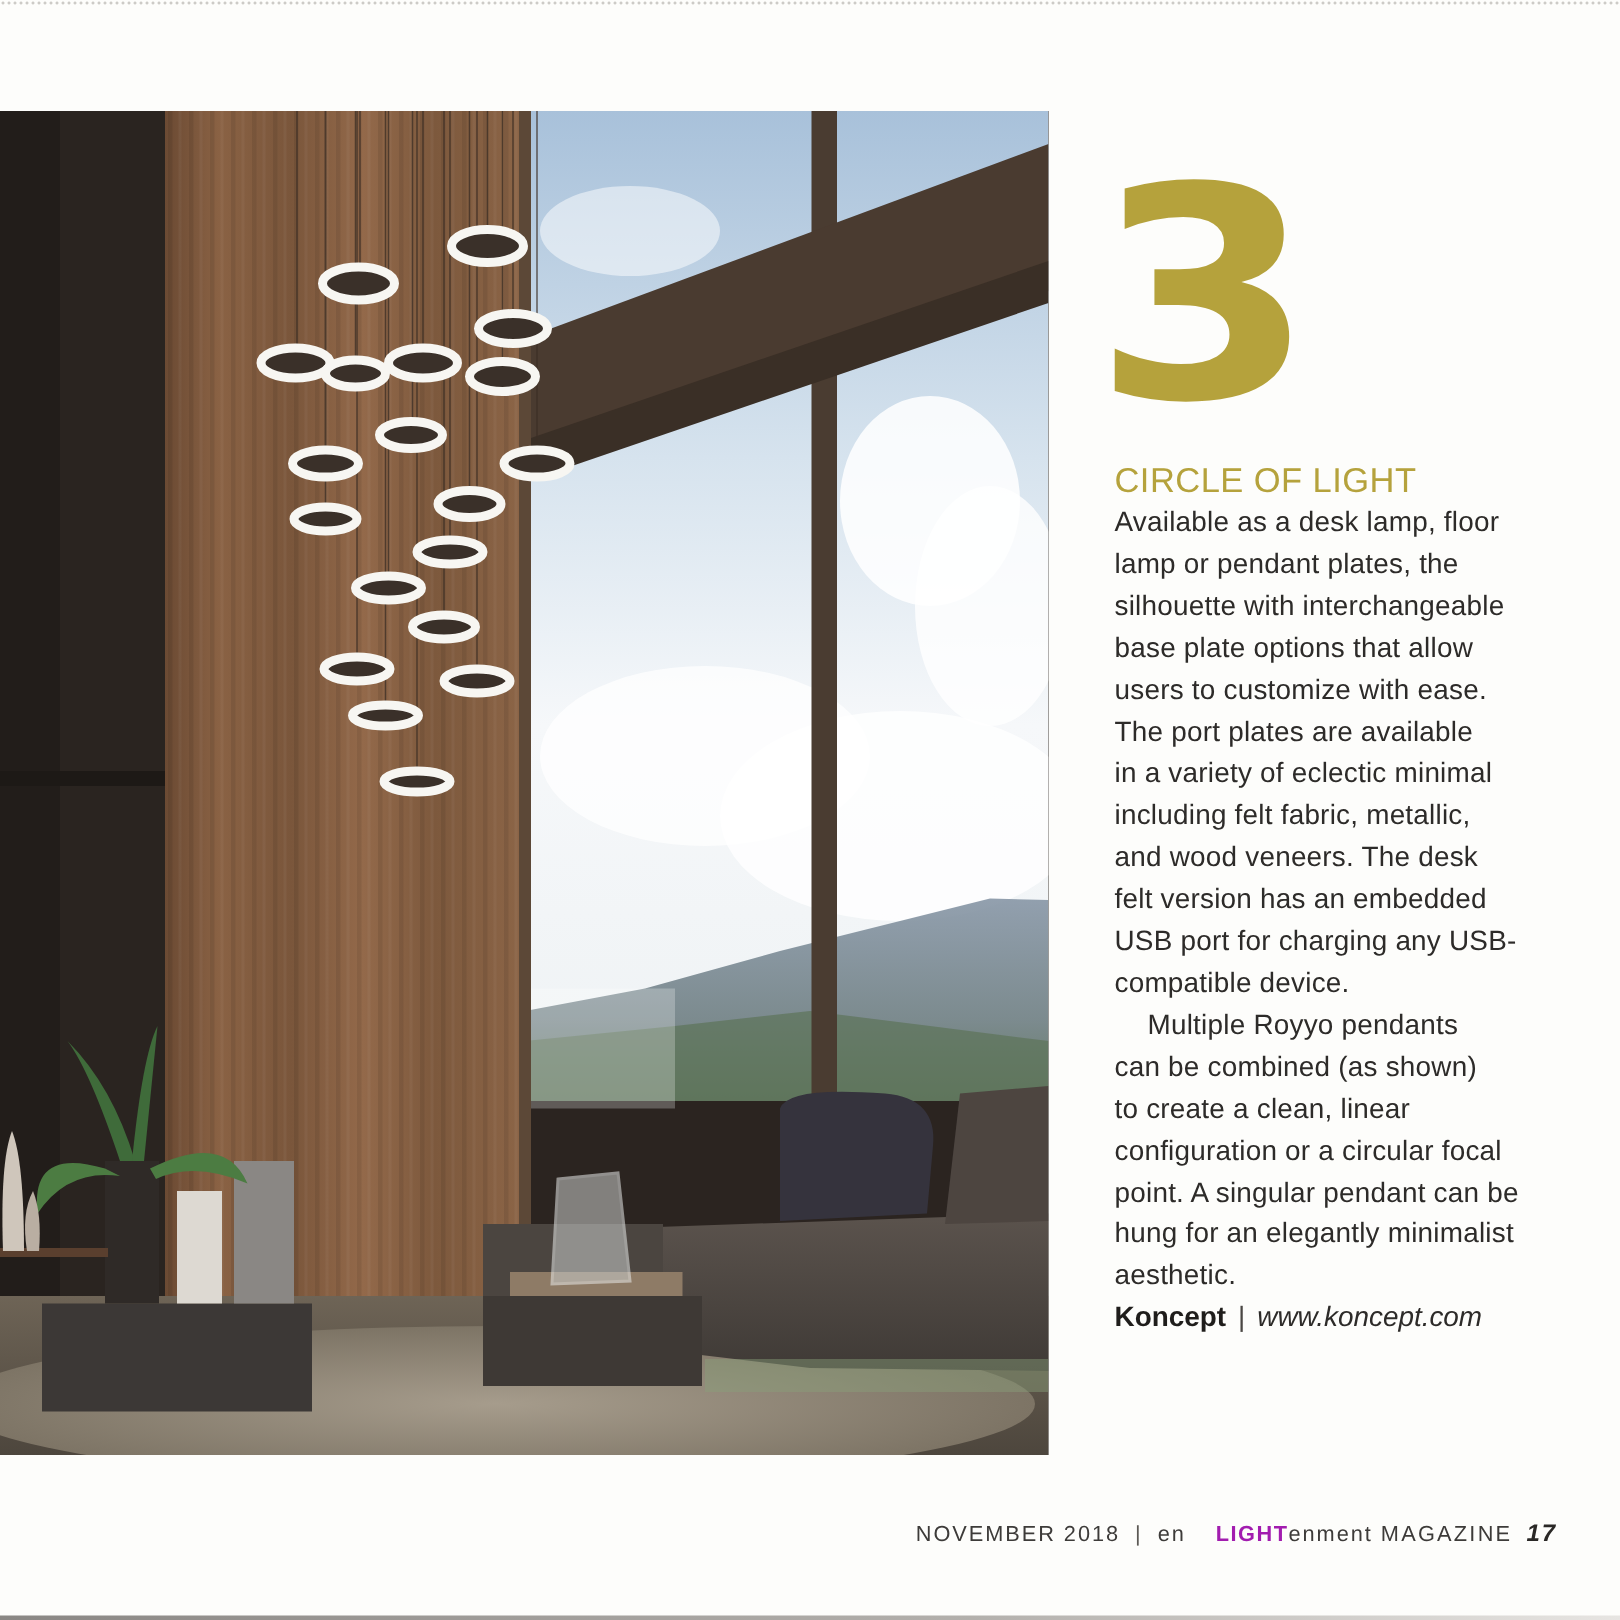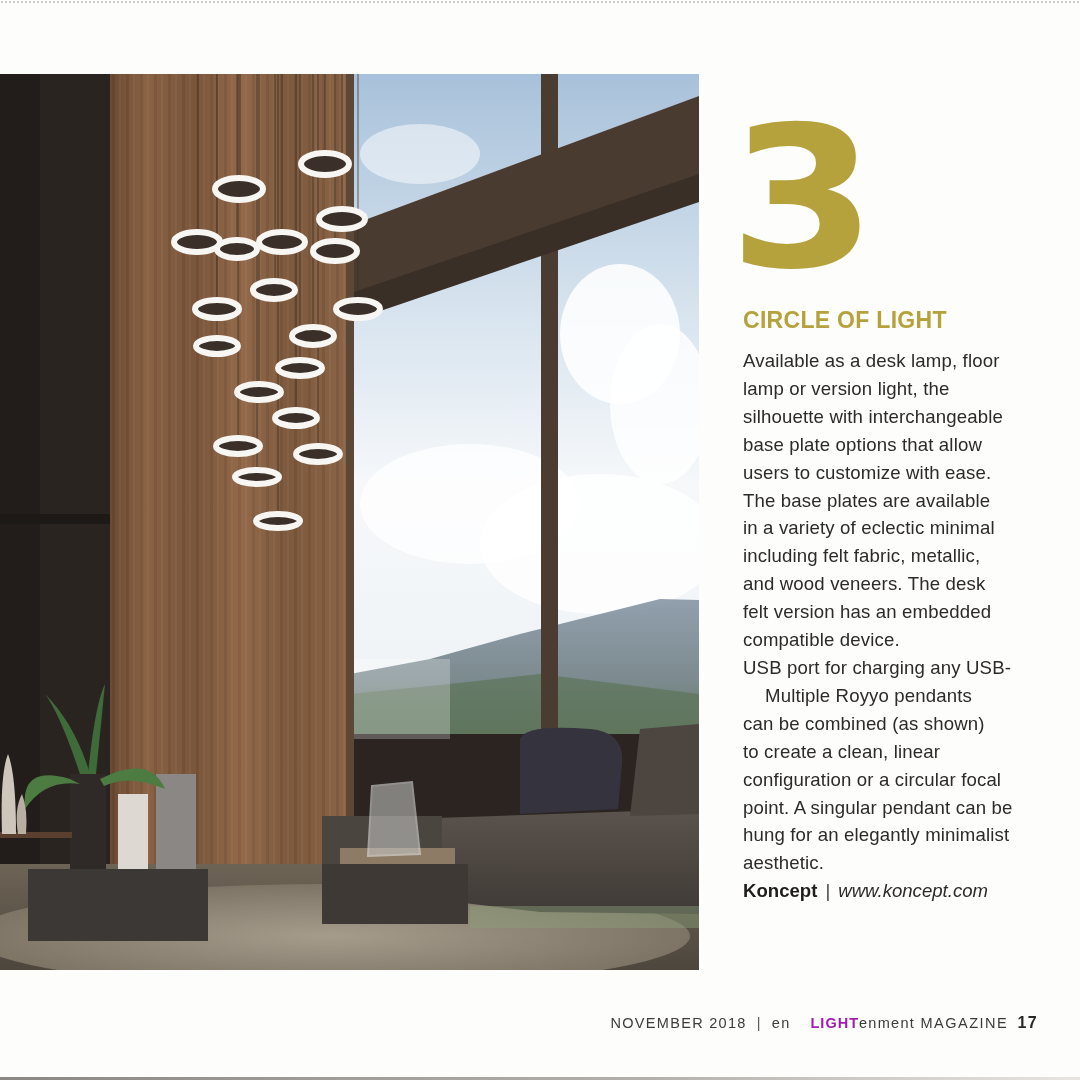--- a/index.html
+++ b/index.html
@@ -37,27 +37,27 @@
       line-height: 160px;
       height: 160px;
       letter-spacing: -4px;
       margin-left: -14px;
       transform: scaleX(1.08);
       transform-origin: left top;
     }
     .headline {
       margin-top: 28px;
       font-family: "Liberation Sans", sans-serif;
-      font-weight: bold;
+      font-weight: normal;
       font-size: 23px;
       letter-spacing: 0.3px;
       line-height: 28px;
     }
     .body-text {
-      margin-top: 13px;
+      margin-top: 0;
       font-family: "Liberation Sans", sans-serif;
       font-size: 18.6px;
       line-height: 27.9px;
       color: #2d2b29;
       letter-spacing: 0.15px;
     }
     .body-text .line { display: block; white-space: nowrap; }
     .body-text .indent { padding-left: 22px; }
     .credit {
       display: block; white-space: nowrap;
@@ -70,21 +70,21 @@
     
     .footer {
       position: absolute; right: 42px; top: 1014px;
       font-family: "Liberation Sans", sans-serif;
       font-size: 14.5px; letter-spacing: 1.3px; color: #3d3b39;
       white-space: nowrap;
     }
     .footer .sep { padding: 0 10px; color: #5c5955; }
     .footer .light { font-weight: bold; letter-spacing: 1px; color: #a21caf; margin-left: 20px; }
     .footer .mag { letter-spacing: 1.5px; margin-top: 32px; }
-    .footer .page-num { font-weight: bold; font-size: 16px; color: #2a2826; margin-left: 4px; }
+    .footer .page-num { font-weight: bold; font-size: 16px; color: #2a2826; margin-left: 4px; font-style: italic; }
   </style>
 </head>
 <body>
 
 <div class="top-dots"></div>
 
 <div class="photo">
   <svg width="699" height="896" viewBox="0 0 699 896" xmlns="http://www.w3.org/2000/svg">
     <defs>
       <linearGradient id="sky" x1="0" y1="0" x2="0" y2="1">
@@ -225,31 +225,31 @@
     <path d="M18 760 Q14 735 22 720 Q28 735 26 760 Z" fill="#b9aea2"></path>
   </svg>
 </div>
 
 <div class="article">
   <span class="big-number" style="color:#b5a23c;">3</span>
   <h2 class="headline" style="color:#b5a23c;">CIRCLE OF LIGHT</h2>
 
   <p class="body-text">
     <span class="line">Available as a desk lamp, floor</span>
-    <span class="line">lamp or version light, the</span>
+    <span class="line">lamp or pendant plates, the</span>
     <span class="line">silhouette with interchangeable</span>
     <span class="line">base plate options that allow</span>
     <span class="line">users to customize with ease.</span>
-    <span class="line">The base plates are available</span>
+    <span class="line">The port plates are available</span>
     <span class="line">in a variety of eclectic minimal</span>
     <span class="line">including felt fabric, metallic,</span>
     <span class="line">and wood veneers. The desk</span>
     <span class="line">felt version has an embedded</span>
+    <span class="line">USB port for charging any USB-</span>
     <span class="line">compatible device.</span>
-    <span class="line">USB port for charging any USB-</span>
   </p>
 
   <p class="body-text" style="margin-top:0">
     <span class="line indent">Multiple Royyo pendants</span>
     <span class="line">can be combined (as shown)</span>
     <span class="line">to create a clean, linear</span>
     <span class="line">configuration or a circular focal</span>
     <span class="line">point. A singular pendant can be</span>
     <span class="line">hung for an elegantly minimalist</span>
     <span class="line">aesthetic.</span>

